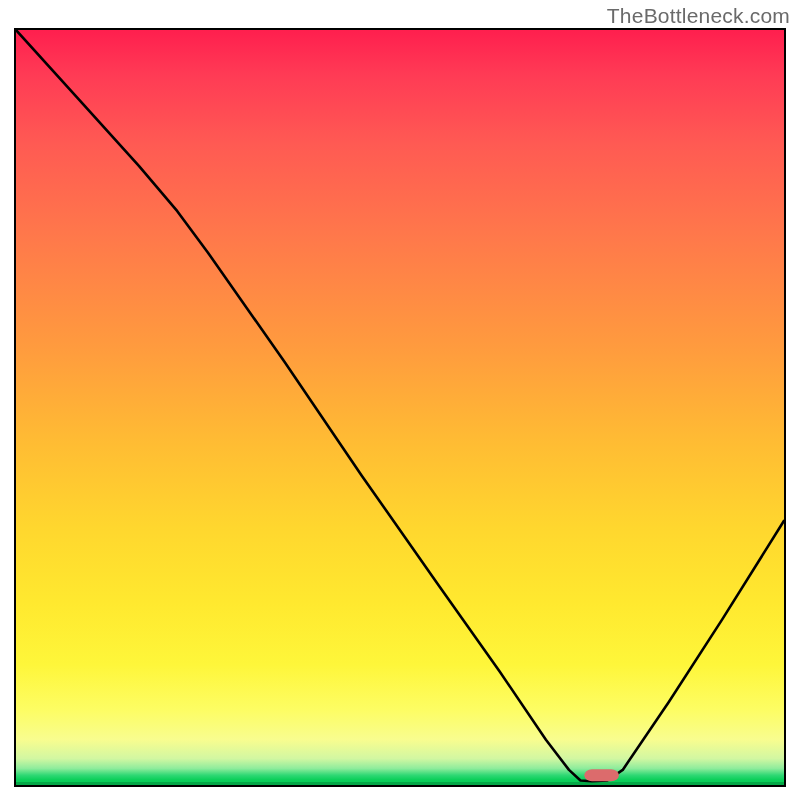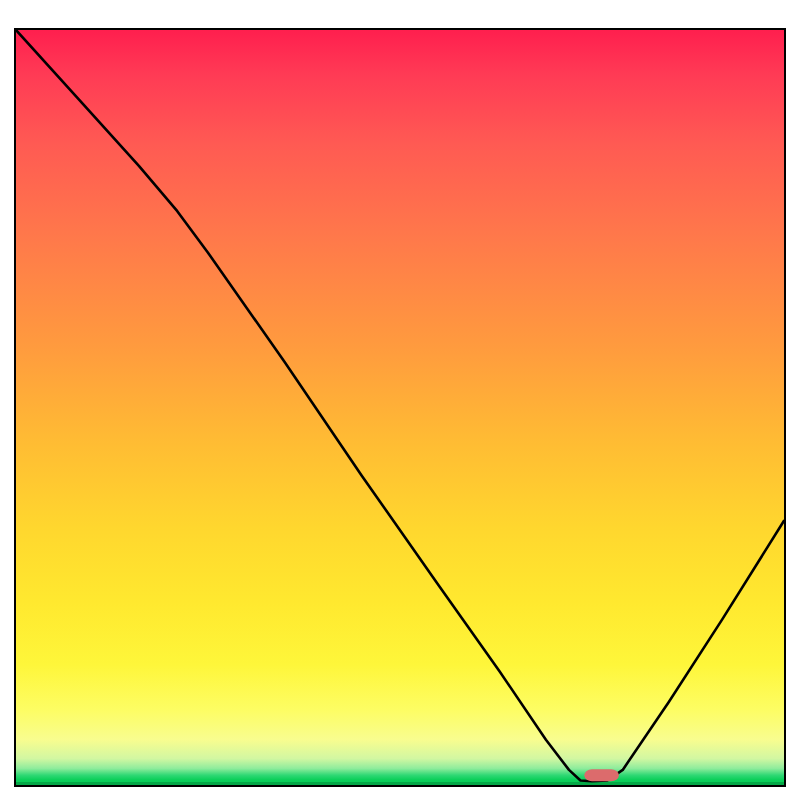--- a/index.html
+++ b/index.html
@@ -88,20 +88,21 @@
   }
   .marker {
     fill: #dc6b6c;
     stroke: none;
   }
 </style>
 </head>
 <body>
 <div class="wrap">
 
+  <div class="watermark">TheBottleneck.com</div>
 
   <div class="plot-box">
     <div class="gradient"></div>
     <div class="baseline-strip"></div>
 
     <svg class="overlay" viewBox="0 0 100 100" preserveAspectRatio="none">
       <path id="curve-path" class="curve" d="M0.000 0.000 L8.000 9.000 L16.000 18.000 L21.000 24.000 L25.000 29.500 L35.000 44.000 L45.000 59.000 L55.000 73.500 L63.000 85.000 L69.000 94.000 L72.000 98.000 L73.500 99.400 L75.000 99.500 L77.000 99.400 L79.000 98.000 L85.000 89.000 L92.000 78.000 L100.000 65.000" vector-effect="non-scaling-stroke"></path>
       <rect id="marker-rect" class="marker" rx="1" ry="1" x="74.000" y="97.900" width="4.500" height="1.600"></rect>
     </svg>
   </div>

